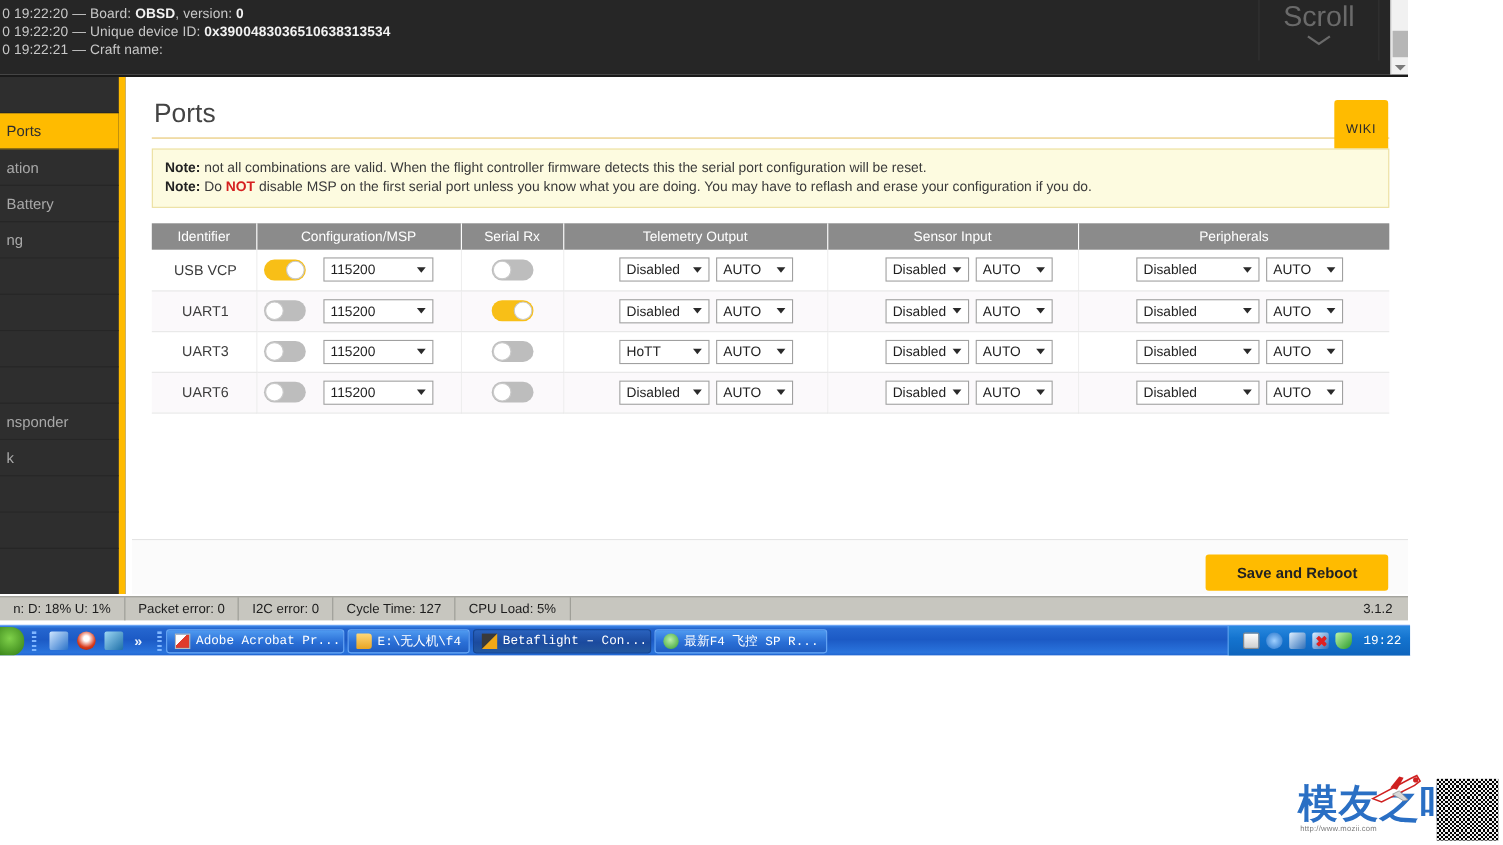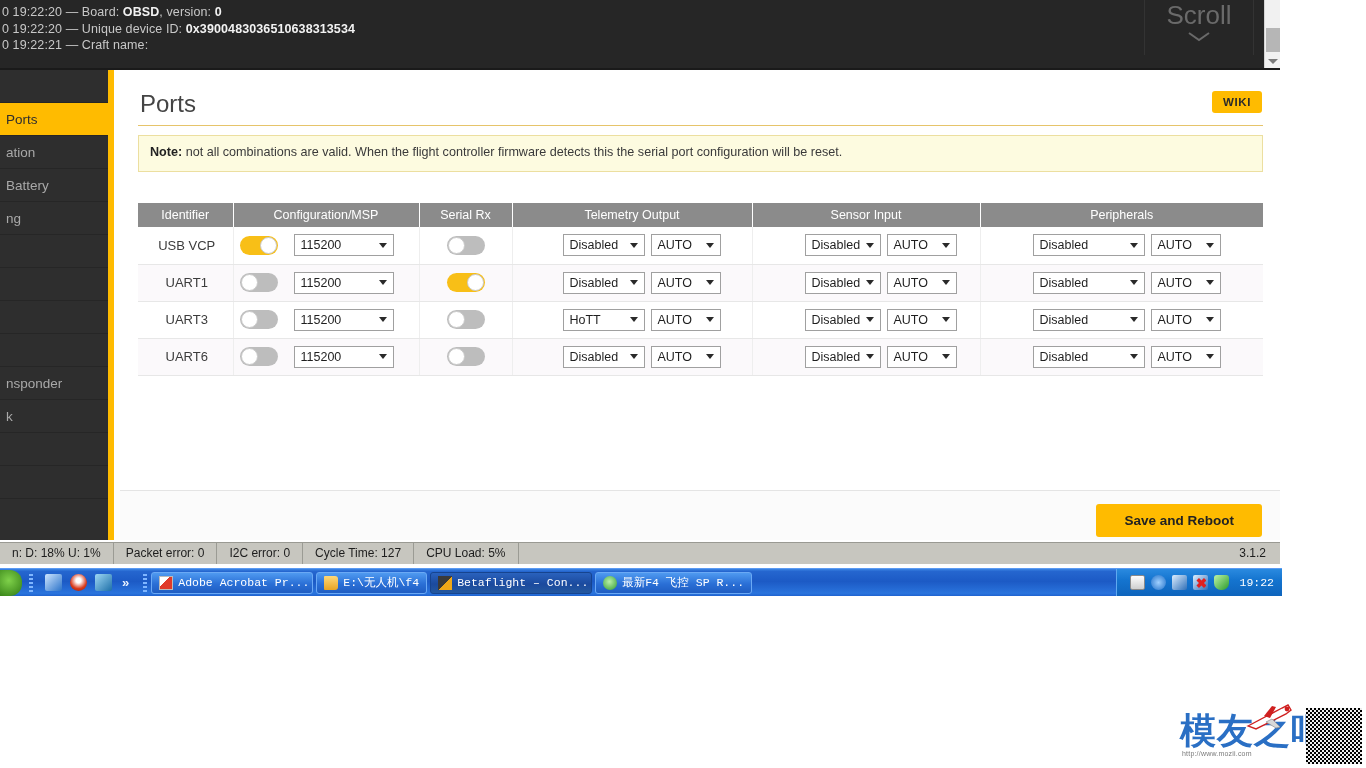--- a/index.html
+++ b/index.html
@@ -70,22 +70,22 @@
   .page-title {
     position: absolute; left: 20px; top: 20px;
     font-size: 24px; color: #444; font-weight: normal;
   }
   .title-rule {
     position: absolute; left: 18px; top: 55px; width: 1125px; height: 1px;
     background: #e6c46a;
   }
   .wiki-btn {
     position: absolute; right: 18px; top: 21px;
-    background: #ffbb00; color: #2b2b2b; font-size: 11.5px; font-weight: bold;
-    letter-spacing: .6px; padding: 5px 11px; border: none; border-radius: 3px;
+    background: #ffbb00; color: #2b2b2b; font-size: 11.5px; font-weight: normal;
+    letter-spacing: .6px; padding: 21px 11px; border: none; border-radius: 3px;
     cursor: pointer;
   }
   .note-box {
     position: absolute; left: 18px; top: 65px; width: 1125px;
     background: #fdfbe0; border: 1px solid #ecdfa0;
     padding: 8px 11px 9px 11px;
   }
   .note-line { font-size: 12.6px; color: #3a3a3a; line-height: 17.5px; }
   .note-line b { font-weight: bold; color: #222; }
   .note-line .neg { color: #d52020; font-weight: bold; }
@@ -319,20 +319,23 @@
 
   <div class="main">
     <div class="page-title">Ports</div>
     <div class="title-rule"></div>
     <button class="wiki-btn">WIKI</button>
 
     <div class="note-box">
       <div class="note-line">
         <b>Note:</b><span> not all combinations are valid. When the flight controller firmware detects this the serial port configuration will be reset.</span>
       </div>
+      <div class="note-line">
+        <b>Note:</b><span> Do </span><span class="neg">NOT</span><span> disable MSP on the first serial port unless you know what you are doing. You may have to reflash and erase your configuration if you do.</span>
+      </div>
     </div>
 
     <table class="ports-table">
       <thead>
         <tr>
           <th>Identifier</th>
           <th>Configuration/MSP</th>
           <th>Serial Rx</th>
           <th>Telemetry Output</th>
           <th>Sensor Input</th>

